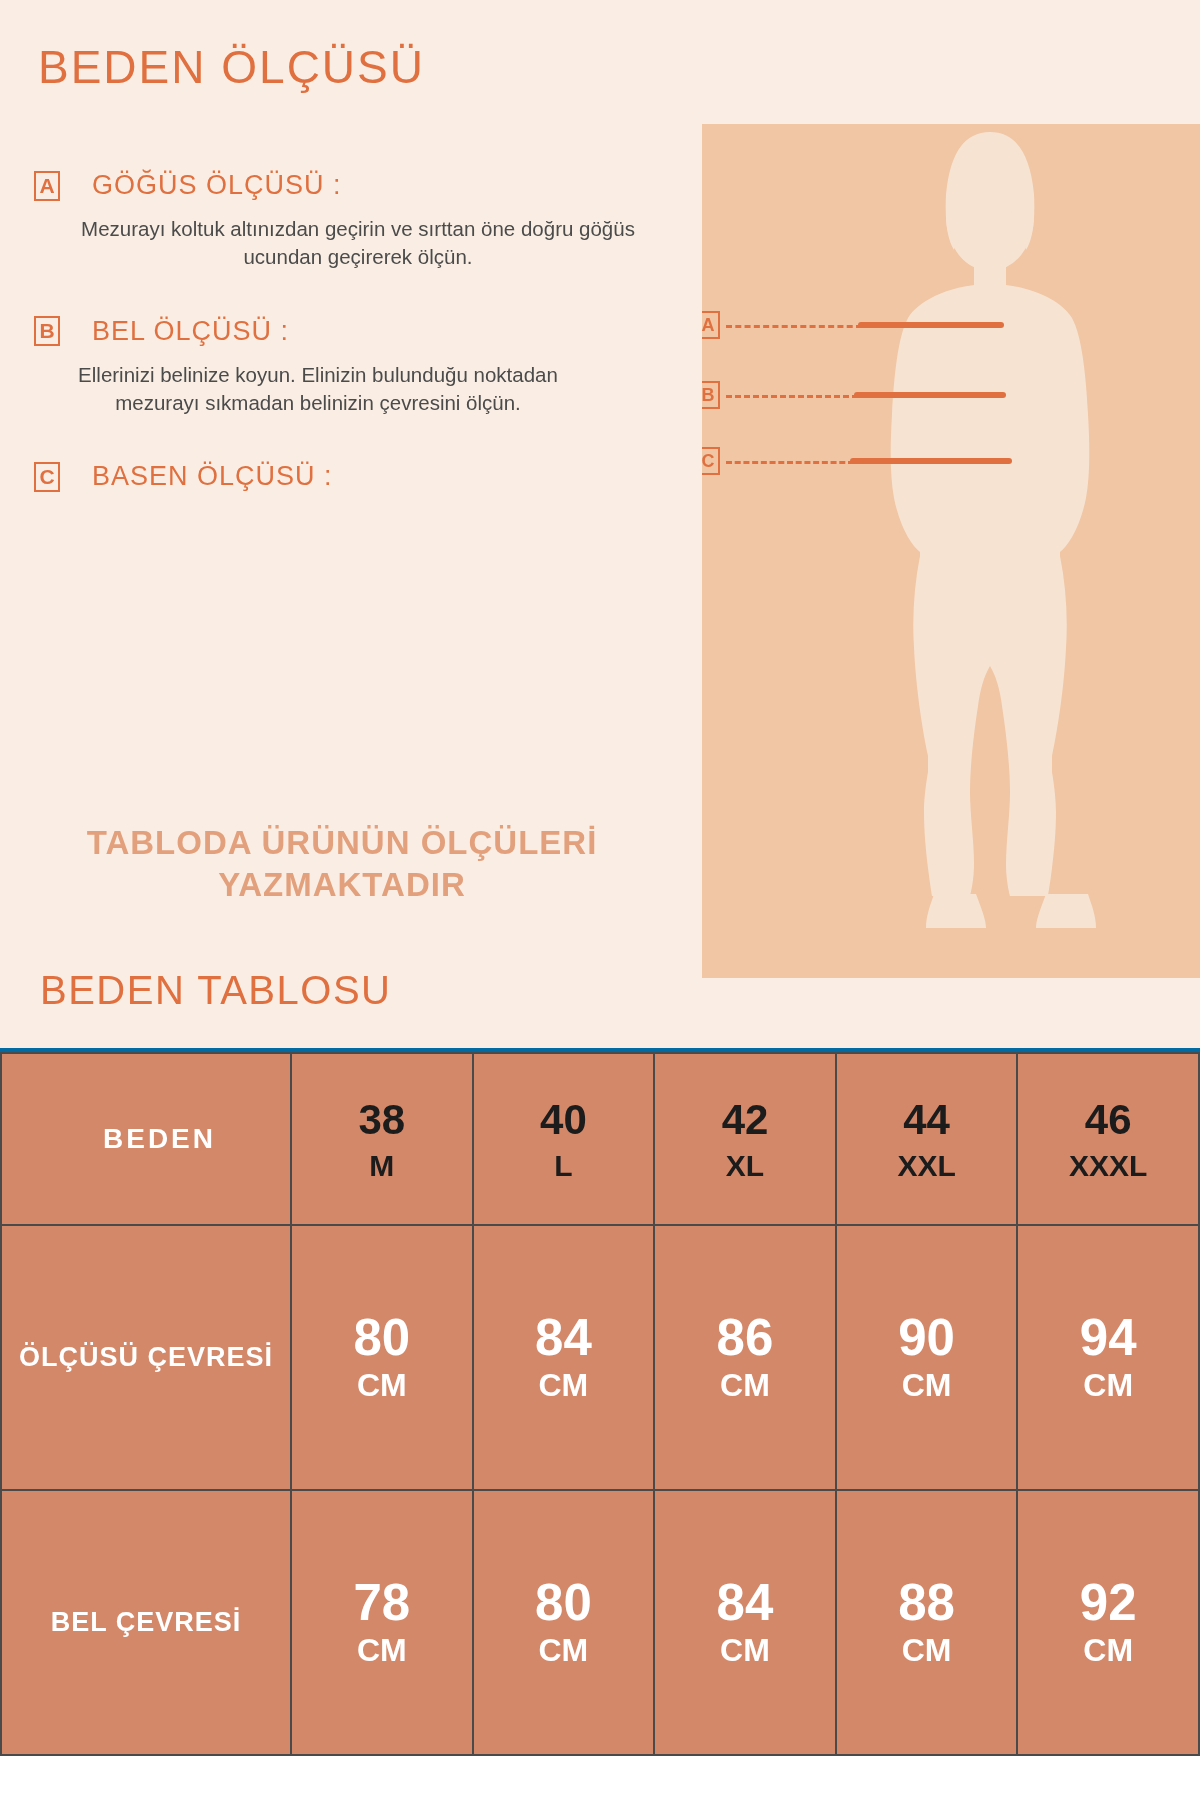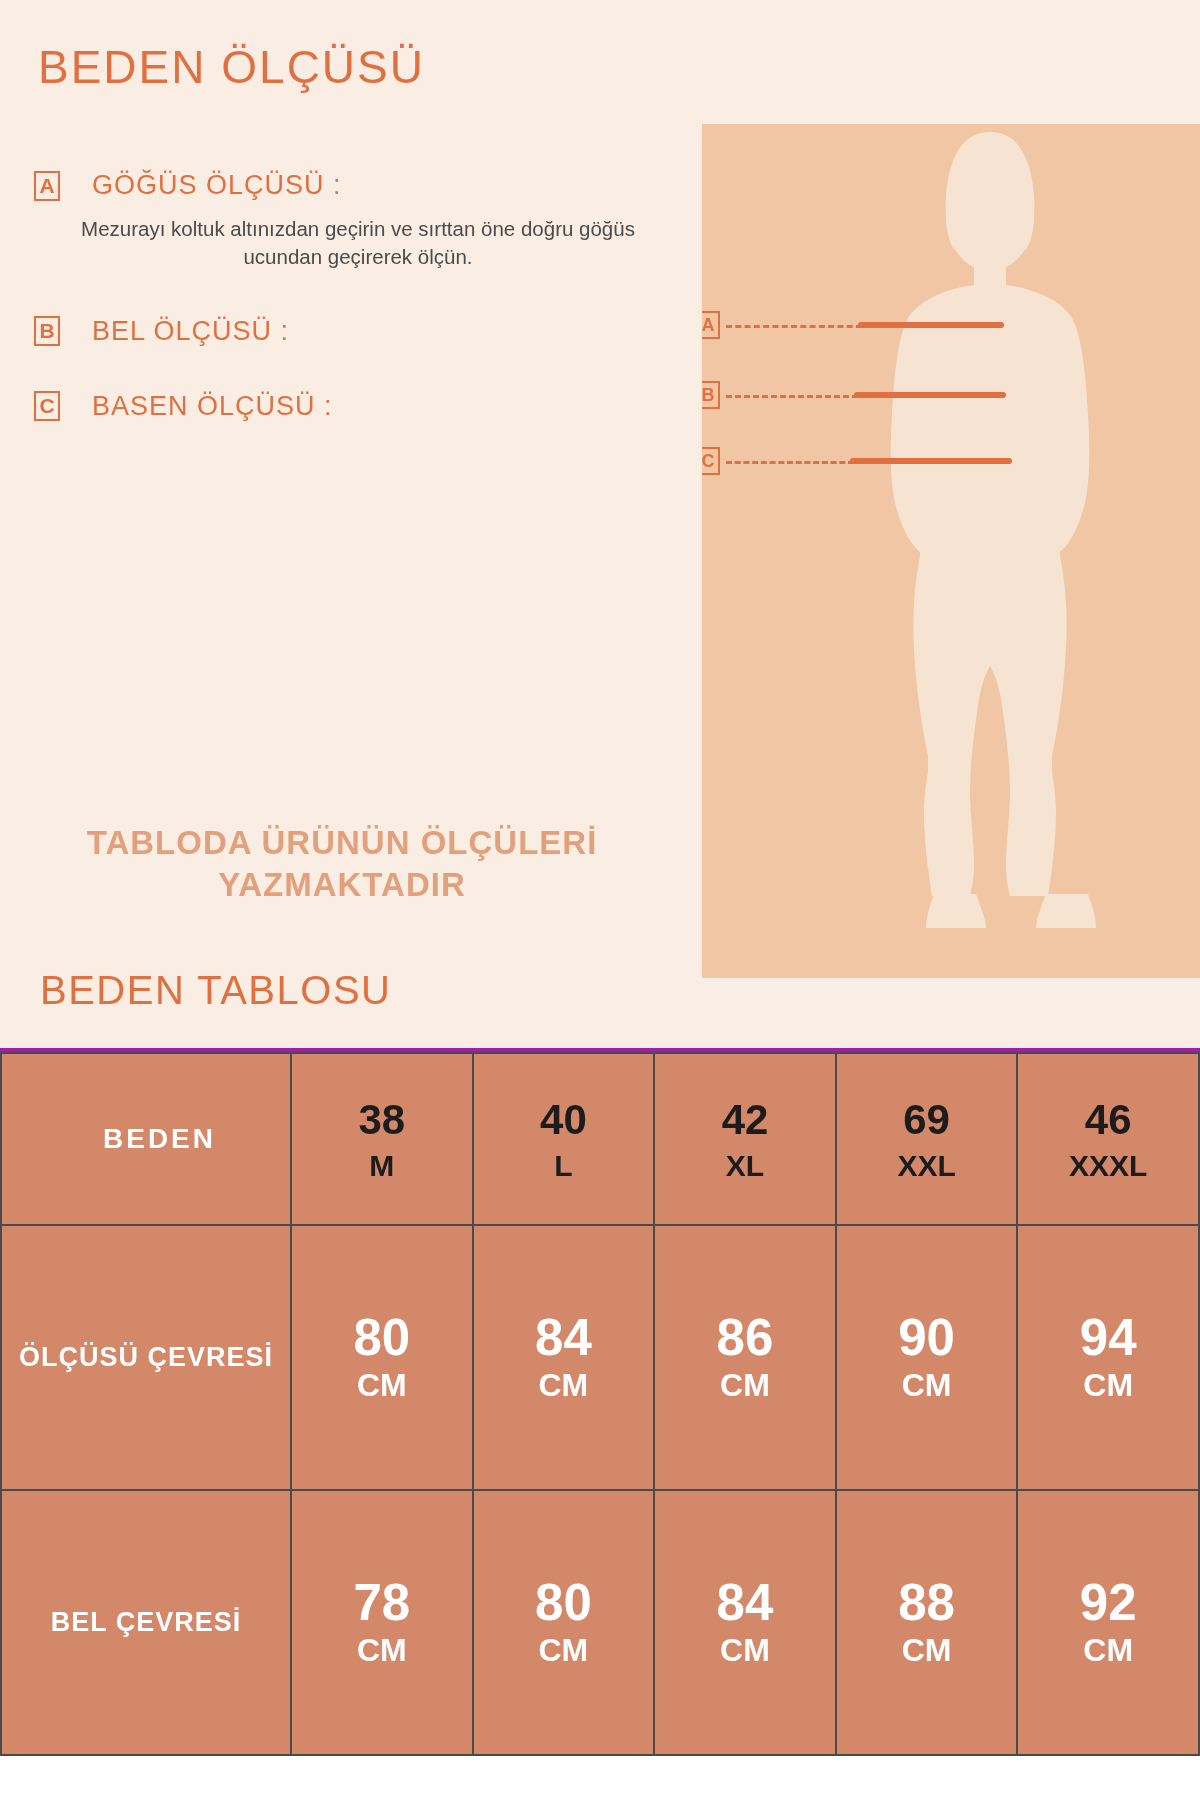--- a/index.html
+++ b/index.html
@@ -10,21 +10,21 @@
     width: 1200px;
     height: 1800px;
     background: #ffffff;
     font-family: "Liberation Sans", sans-serif;
     overflow: hidden;
   }
   .page {
     position: relative;
     width: 1200px;
     height: 1306px;
-    background: #a21caf;
+    background: #0369a1;
     box-sizing: border-box;
   }
   
   .top-area {
     position: relative;
     width: 1200px;
     height: 1048px;
     background: #faeee4;
   }
   .main-title {
@@ -214,20 +214,21 @@
           <div class="sec-title">GÖĞÜS ÖLÇÜSÜ :</div>
         </div>
         <div class="sec-body">Mezurayı koltuk altınızdan geçirin ve sırttan öne doğru göğüs ucundan geçirerek ölçün.</div>
       </div>
 
       <div class="section" style="margin-top:44px;">
         <div class="sec-head">
           <div class="badge">B</div>
           <div class="sec-title">BEL ÖLÇÜSÜ :</div>
         </div>
+        <div class="sec-body" style="max-width:520px;">Ellerinizi belinize koyun. Elinizin bulunduğu noktadan mezurayı sıkmadan belinizin çevresini ölçün.</div>
       </div>
 
       <div class="section" style="margin-top:44px;">
         <div class="sec-head">
           <div class="badge">C</div>
           <div class="sec-title">BASEN ÖLÇÜSÜ :</div>
         </div>
       </div>
 
     </div>
@@ -311,21 +312,21 @@
           </td>
           <td>
             <div class="sz-num">40</div>
             <div class="sz-letter">L</div>
           </td>
           <td>
             <div class="sz-num">42</div>
             <div class="sz-letter">XL</div>
           </td>
           <td>
-            <div class="sz-num">69</div>
+            <div class="sz-num">44</div>
             <div class="sz-letter">XXL</div>
           </td>
           <td>
             <div class="sz-num">46</div>
             <div class="sz-letter">XXXL</div>
           </td>
         </tr>
 
         <tr class="data-row">
           <td class="rowhead">ÖLÇÜSÜ ÇEVRESİ</td>

